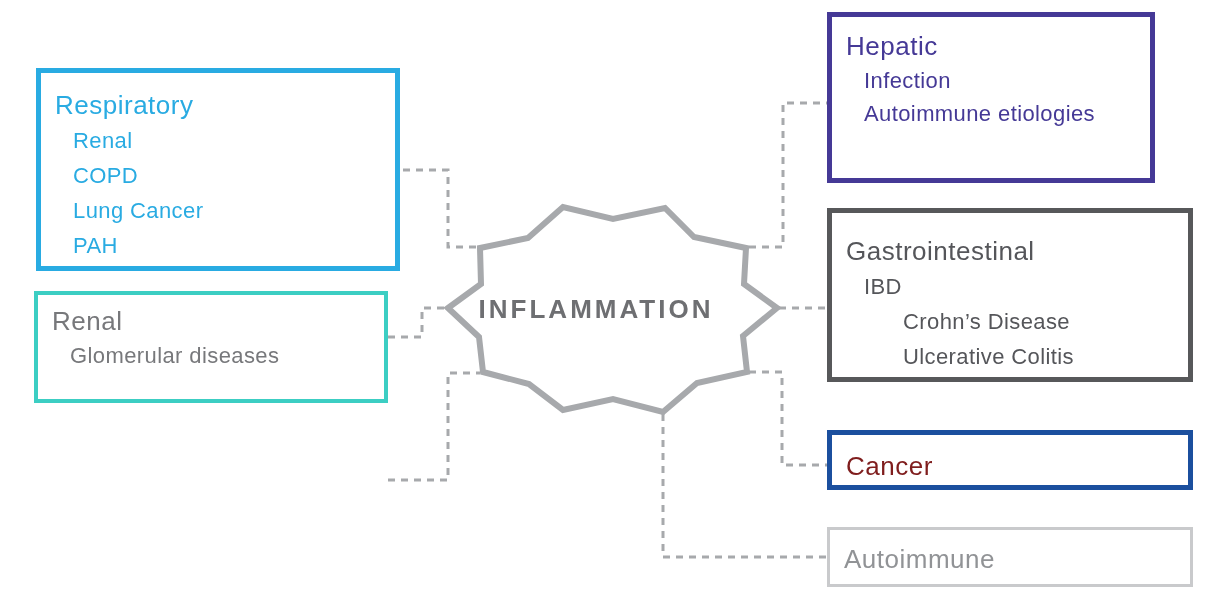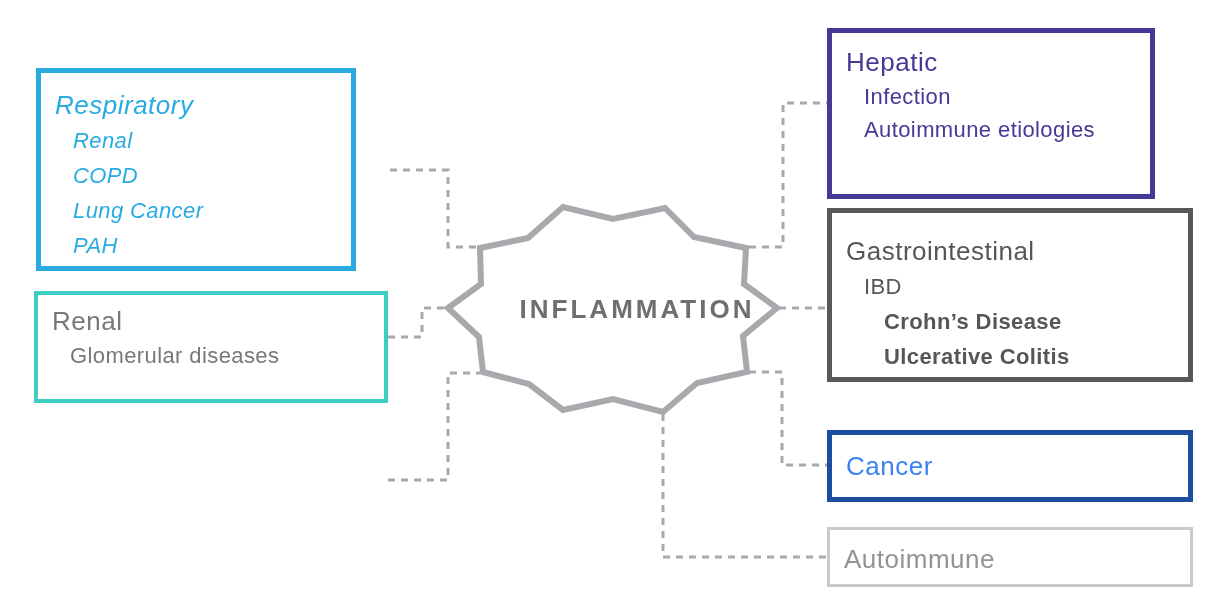--- a/index.html
+++ b/index.html
@@ -3,36 +3,36 @@
 <meta charset="utf-8">
 <style>
   html,body{margin:0;padding:0;background:#ffffff;}
   body{font-family:"Liberation Sans","DejaVu Sans",sans-serif;}
   #stage{position:relative;width:1215px;height:604px;background:#ffffff;overflow:hidden;}
   #wires{position:absolute;left:0;top:0;width:1215px;height:604px;}
 
   .panel{position:absolute;background:#ffffff;box-sizing:border-box;}
   .panel-title{font-size:26px;line-height:36px;margin-left:14px;letter-spacing:0.5px;white-space:nowrap;}
   .panel-item{font-size:22px;line-height:35px;margin-left:32px;letter-spacing:0.4px;white-space:nowrap;}
-  .panel-item.deep{margin-left:52px;font-weight:bold;}
+  .panel-item.deep{margin-left:71px;}
 
   
-  .respiratory{left:36px;top:68px;width:320px;height:203px;border:5px solid #29ABE2;color:#29ABE2;padding-top:14px;font-style:italic;}
+  .respiratory{left:36px;top:68px;width:364px;height:203px;border:5px solid #29ABE2;color:#29ABE2;padding-top:14px;}
   .renal{left:34px;top:291px;width:354px;height:112px;border:4px solid #3CCEC3;color:#77787B;padding-top:8px;}
   .renal .panel-item{line-height:34px;}
   .oral{left:34px;top:405px;width:354px;height:146px;border:3px solid #B1B3B6;color:#7E8083;padding-top:16px;}
 
   
-  .hepatic{left:827px;top:28px;width:328px;height:171px;border:5px solid #453996;color:#453996;padding-top:11px;}
+  .hepatic{left:827px;top:12px;width:328px;height:171px;border:5px solid #453996;color:#453996;padding-top:11px;}
   .hepatic .panel-item{line-height:33px;}
   .gastro{left:827px;top:208px;width:366px;height:174px;border:5px solid #57585A;color:#55565A;padding-top:20px;}
-  .cancer{left:827px;top:430px;width:366px;height:72px;border:5px solid #1B4F9E;color:#3b82f6;padding-top:13px;}
+  .cancer{left:827px;top:430px;width:366px;height:60px;border:5px solid #1B4F9E;color:#7f1d1d;padding-top:13px;}
   .autoimmune{left:827px;top:527px;width:366px;height:60px;border:3px solid #C9CACC;color:#919396;padding-top:11px;}
 
-  .center-label{position:absolute;left:477px;top:294px;width:320px;text-align:center;
+  .center-label{position:absolute;left:436px;top:294px;width:320px;text-align:center;
     font-size:26px;font-weight:bold;letter-spacing:3px;color:#6E6F72;white-space:nowrap;}
 </style>
 </head>
 <body>
 
 <div id="stage">
 
   <svg id="wires" viewBox="0 0 1215 604" xmlns="http://www.w3.org/2000/svg">
     <g fill="none" stroke="#A7A9AC" stroke-width="3" stroke-dasharray="7 6">
       <path d="M 390 170 H 448 V 247 H 477"></path>

